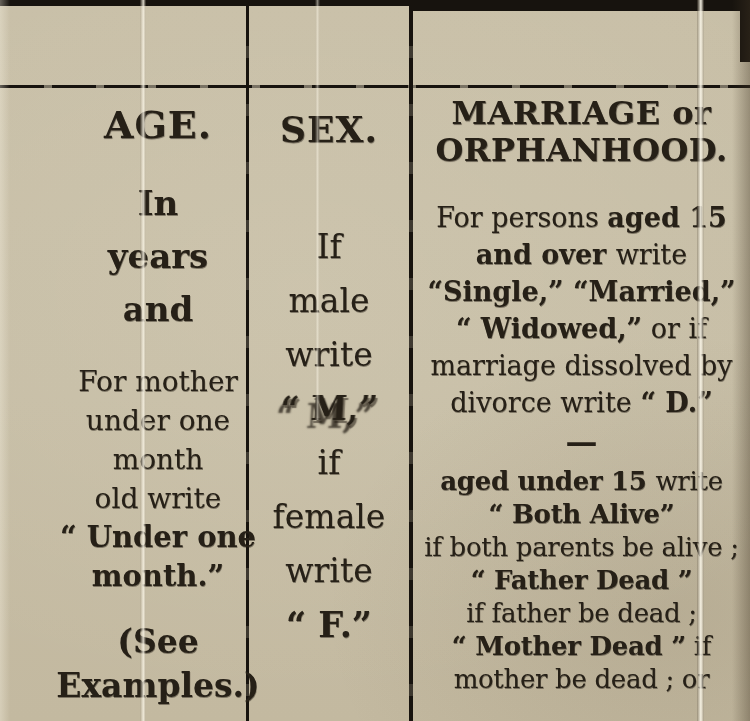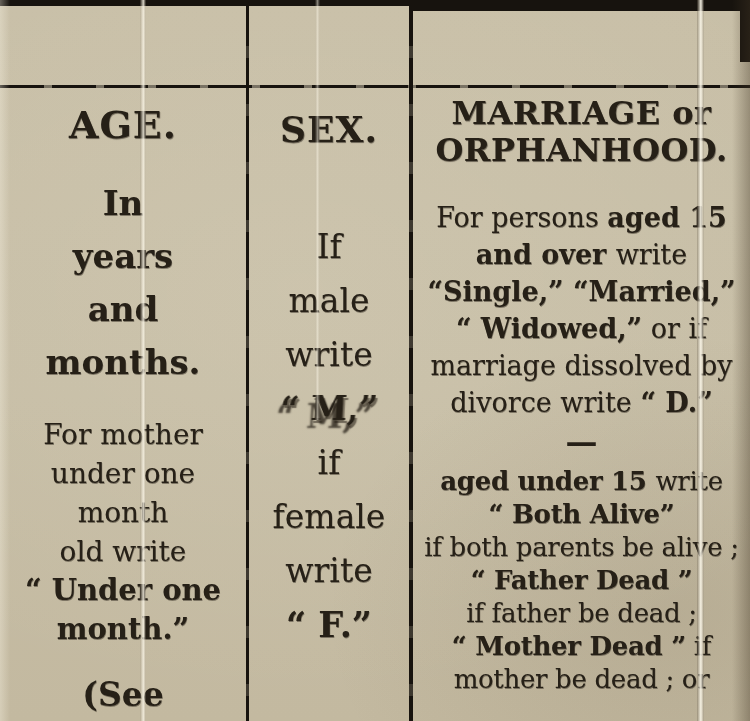--- a/index.html
+++ b/index.html
@@ -57,21 +57,21 @@
   .b  { font-weight:bold; }
 
   
   .col1 .blk1 { padding-top:30px;font-weight:bold; }
   .col1 .blk1 .ln { font-size:34px; line-height:53px; }
   .col1 .blk2 { padding-top:26px; }
   .col1 .blk2 .ln { font-size:28px; line-height:39px; }
   .col1 .blk2 .ln.b { font-size:29px; }
   .col1 .blk3 { padding-top:24px; }
   .col1 .blk3 .ln { font-size:33px; line-height:44px; font-weight:bold; }
-  .col1 { padding-top:86px; }
+  .col1 { padding-top:86px;margin-left:35px; }
 
   
   .col2 { padding-top:86px; }
   .col2 .lines { padding-top:70px; }
   .col2 .ln { font-size:33px; line-height:54px; }
   .col2 .ln.fbold { font-size:35px; font-weight:bold; }
   .col2 .ln.smudge { font-weight:bold; filter:blur(0.3px); transform:skewX(-3deg);
       text-shadow:-4px 8px 2px rgba(32,26,17,0.75), 2px 3px 1px rgba(32,26,17,0.55); }
 
   
@@ -93,21 +93,20 @@
   <div class="sep sep1"></div>
   <div class="sep sep2"></div>
   <div class="hrule"></div>
 
   <div class="col col1">
     <div class="hdr">AGE.</div>
     <div class="blk1">
       <div class="ln">In</div>
       <div class="ln">years</div>
       <div class="ln">and</div>
-      <div class="ln">months.</div>
     </div>
     <div class="blk2">
       <div class="ln">For mother</div>
       <div class="ln">under one</div>
       <div class="ln">month</div>
       <div class="ln">old write</div>
       <div class="ln b">“ Under one</div>
       <div class="ln b">month.”</div>
     </div>
     <div class="blk3">

